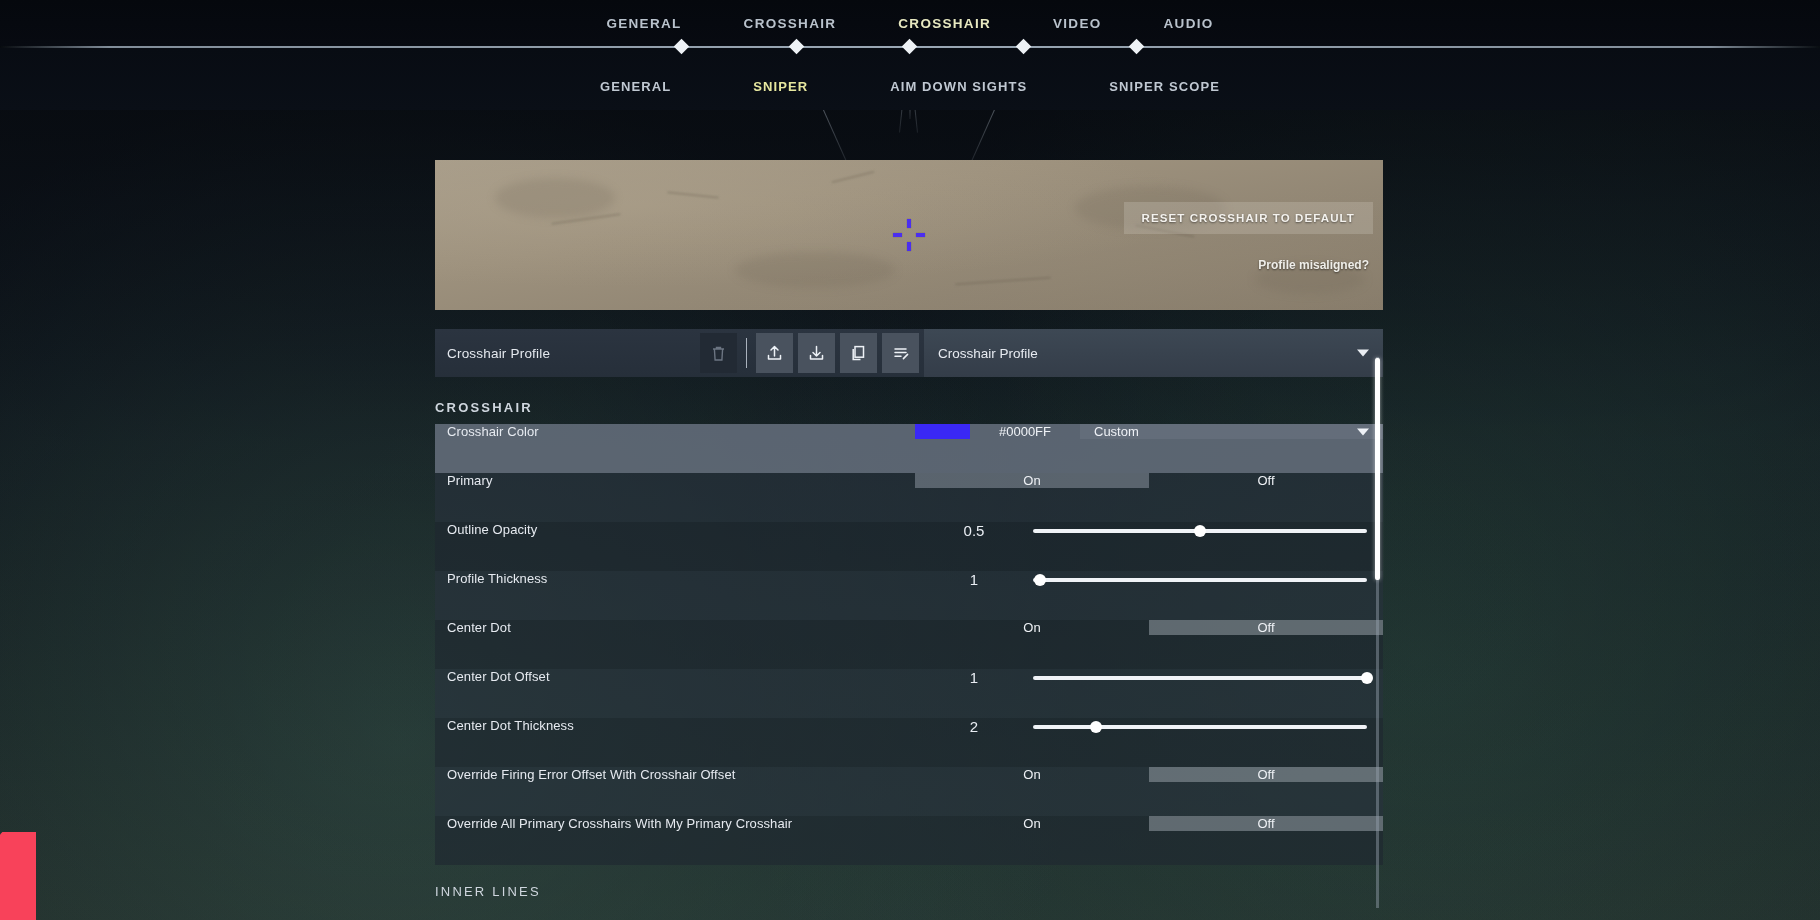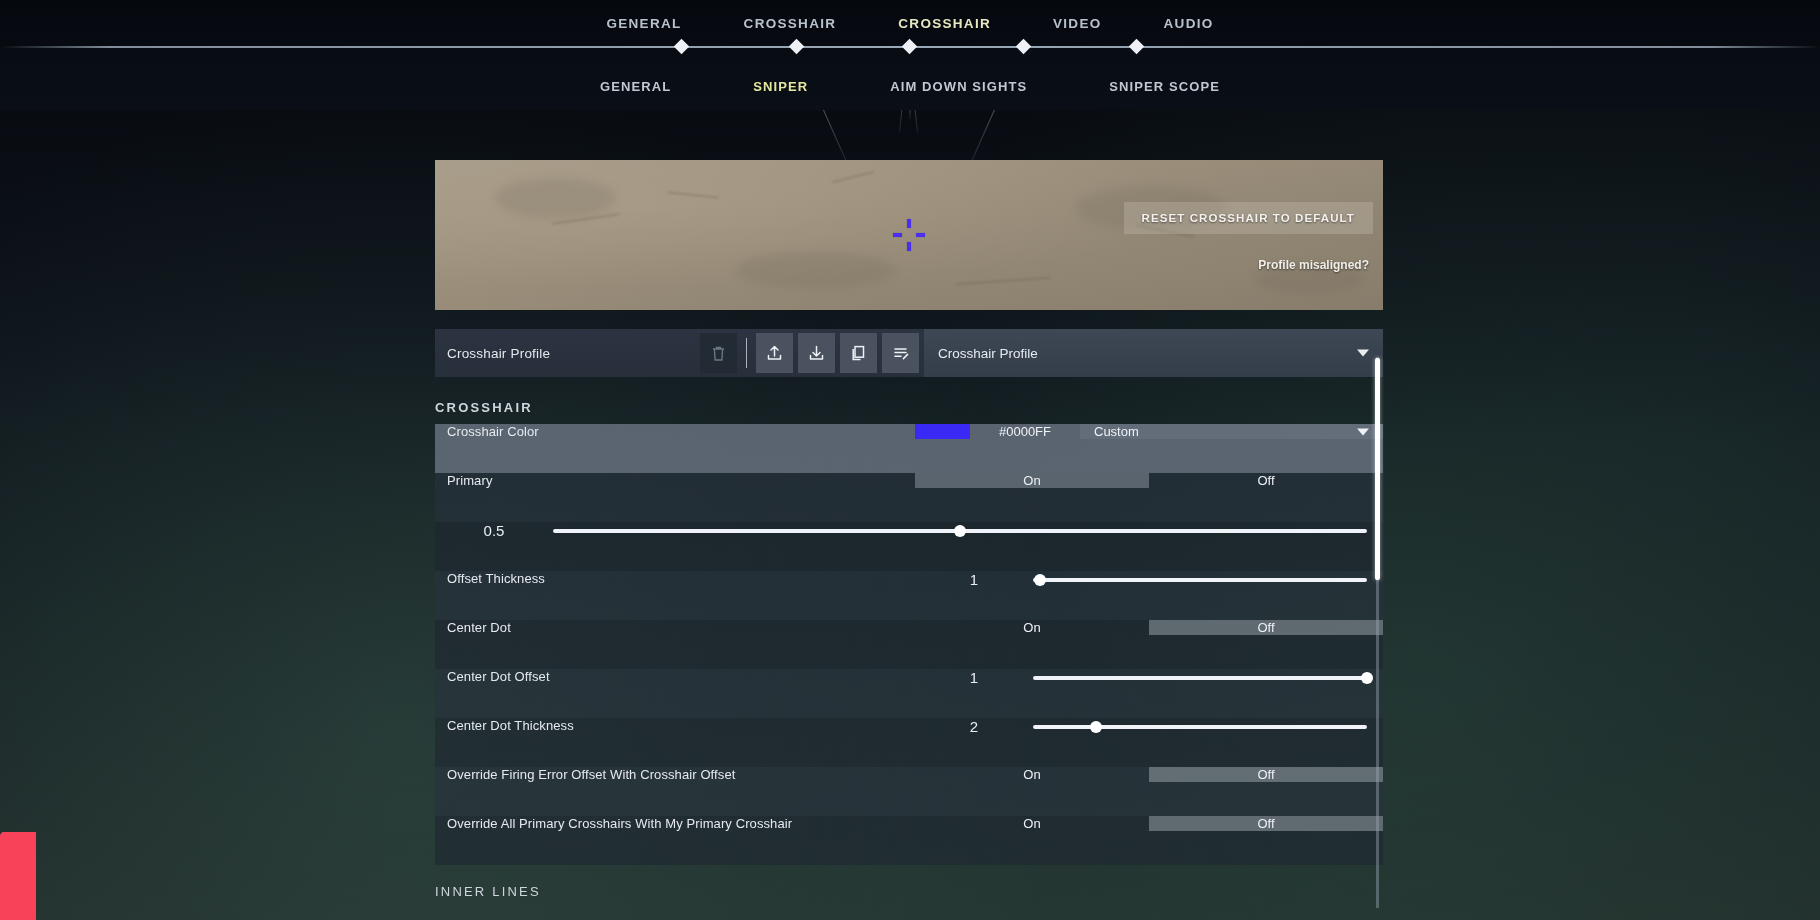--- a/index.html
+++ b/index.html
@@ -388,31 +388,32 @@
           </div>
         </div>
         <div class="row alt">
           <div class="row-label">Primary</div>
           <div class="row-ctl">
             <div class="toggle on-sel">On</div>
             <div class="toggle">Off</div>
           </div>
         </div>
         <div class="row">
+          <div class="row-label">Outline Opacity</div>
           <div class="row-ctl">
             <div class="val">0.5</div>
             <div class="slider-wrap">
               <div class="slider">
                 <div class="thumb" style="left: 50%;"></div>
               </div>
             </div>
           </div>
         </div>
         <div class="row alt">
-          <div class="row-label">Offset Thickness</div>
+          <div class="row-label">Profile Thickness</div>
           <div class="row-ctl">
             <div class="val">1</div>
             <div class="slider-wrap">
               <div class="slider">
                 <div class="thumb" style="left: 2%;"></div>
               </div>
             </div>
           </div>
         </div>
         <div class="row">

